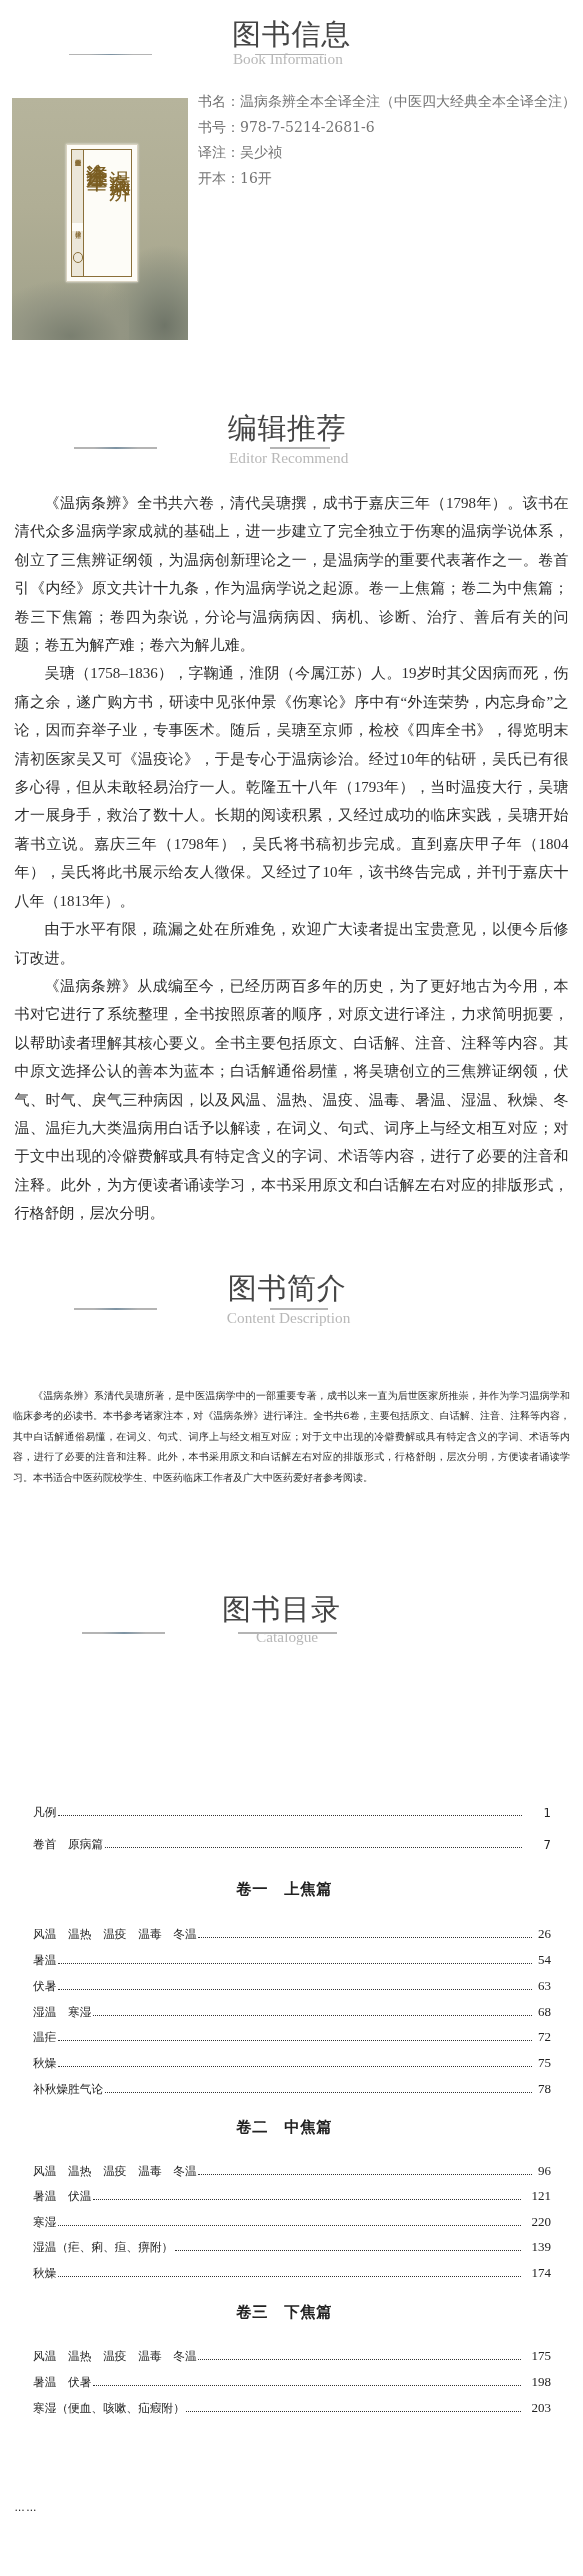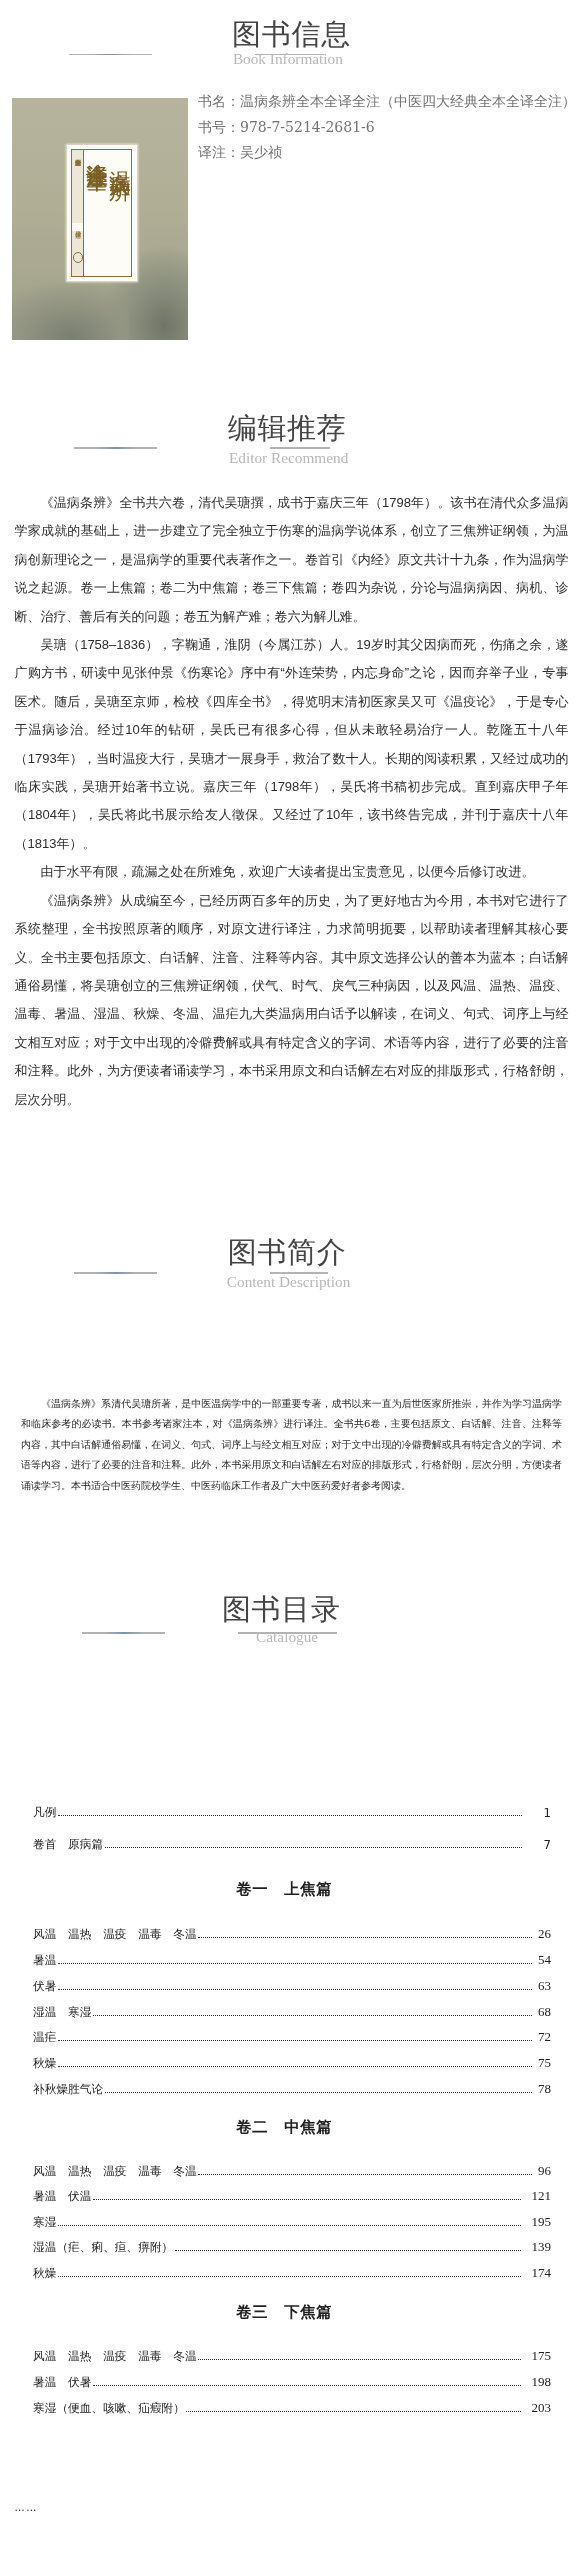--- a/index.html
+++ b/index.html
@@ -37,27 +37,27 @@
   .cover .title-col { position: absolute; top: 2.9px; writing-mode: vertical-rl; font-family: "DejaVu Serif", serif;
            color: #7b5e22; font-size: 22px; line-height: 25px; }
   .cover .t1 { left: 36px; letter-spacing: 2.9px; }
   .cover .t2 { left: 13px; letter-spacing: -1.5px; }
 
   .info { position: absolute; left: 198px; top: 89px; width: 379px; font-family: "DejaVu Serif", serif;
           font-size: 14px; line-height: 25.5px; color: #737373; }
   .info .row { white-space: normal; }
 
   
-  .para-block { position: absolute; left: 14.6px; width: 554px; font-family: Liberation Sans, sans-serif;
-                color: #2e2e2e; font-size: 13px; line-height: 28.4px; text-align: justify; }
+  .para-block { position: absolute; left: 14.6px; width: 554px; font-family: Liberation Serif, serif;
+                color: #2e2e2e; font-size: 15px; line-height: 28.4px; text-align: justify; }
   .para-block p { margin: 0; text-indent: 2em; }
 
   .desc-block { position: absolute; left: 13px; width: 557px; font-family: "DejaVu Serif", serif;
                 color: #2a2a2a; font-size: 10px; line-height: 20.4px; text-align: justify; }
-  .desc-block p { margin: 8px; text-indent: 2em; }
+  .desc-block p { margin: 0; text-indent: 2em; }
 
   
   .toc { position: absolute; left: 33px; width: 518px; font-family: "DejaVu Serif", serif; color: #222; }
   .toc-row { position: absolute; left: 0; width: 518px; height: 22px; display: flex; align-items: flex-end; font-size: 11.7px; }
   .toc-row .t { white-space: pre; background: #fff; padding-right: 1.5px; }
   .toc-row .dots { flex: 1; border-bottom: 1.5px dotted #333; margin-bottom: 4.4px; height: 0; }
   .toc-row .p { padding-left: 2.9px; min-width: 16px; text-align: right; font-family: "Liberation Serif", serif; font-size: 13px; }
   .toc-row.sans { font-family: "DejaVu Sans", sans-serif; }
   .toc-row.sans .p { font-family: "DejaVu Sans", sans-serif; font-size: 11.7px; padding-left: 13px; }
   .toc-row.sans .dots { margin-right: 0; }
@@ -89,37 +89,38 @@
       <div class="title-col t1">温病条辨</div>
       <div class="title-col t2">全本全译全注</div>
     </div>
   </div>
 </div>
 
 <div class="info">
   <div class="row"><span>书名：</span><span>温病条辨全本全译全注（中医四大经典全本全译全注）</span></div>
   <div class="row"><span>书号：</span><span>978-7-5214-2681-6</span></div>
   <div class="row"><span>译注：</span><span>吴少祯</span></div>
+  <div class="row"><span>开本：</span><span>16开</span></div>
 </div>
 
 <div class="sec-head" style="top:408px;">
   <div class="cn" style="top:0px; left:-4.4px;">编辑推荐</div>
   <div class="line-l" style="left:74px; top:39px; width:83px;"></div>
   <div class="line-r" style="left:270px; top:39px; width:60px;"></div>
   <div class="en" style="top:41px; left:-2.9px;">Editor Recommend</div>
 </div>
 
 <div class="para-block" style="top:489px;">
   <p>《温病条辨》全书共六卷，清代吴瑭撰，成书于嘉庆三年（1798年）。该书在清代众多温病学家成就的基础上，进一步建立了完全独立于伤寒的温病学说体系，创立了三焦辨证纲领，为温病创新理论之一，是温病学的重要代表著作之一。卷首引《内经》原文共计十九条，作为温病学说之起源。卷一上焦篇；卷二为中焦篇；卷三下焦篇；卷四为杂说，分论与温病病因、病机、诊断、治疗、善后有关的问题；卷五为解产难；卷六为解儿难。</p>
   <p>吴瑭（1758–1836），字鞠通，淮阴（今属江苏）人。19岁时其父因病而死，伤痛之余，遂广购方书，研读中见张仲景《伤寒论》序中有“外连荣势，内忘身命”之论，因而弃举子业，专事医术。随后，吴瑭至京师，检校《四库全书》，得览明末清初医家吴又可《温疫论》，于是专心于温病诊治。经过10年的钻研，吴氏已有很多心得，但从未敢轻易治疗一人。乾隆五十八年（1793年），当时温疫大行，吴瑭才一展身手，救治了数十人。长期的阅读积累，又经过成功的临床实践，吴瑭开始著书立说。嘉庆三年（1798年），吴氏将书稿初步完成。直到嘉庆甲子年（1804年），吴氏将此书展示给友人徵保。又经过了10年，该书终告完成，并刊于嘉庆十八年（1813年）。</p>
   <p>由于水平有限，疏漏之处在所难免，欢迎广大读者提出宝贵意见，以便今后修订改进。</p>
   <p>《温病条辨》从成编至今，已经历两百多年的历史，为了更好地古为今用，本书对它进行了系统整理，全书按照原著的顺序，对原文进行译注，力求简明扼要，以帮助读者理解其核心要义。全书主要包括原文、白话解、注音、注释等内容。其中原文选择公认的善本为蓝本；白话解通俗易懂，将吴瑭创立的三焦辨证纲领，伏气、时气、戾气三种病因，以及风温、温热、温疫、温毒、暑温、湿温、秋燥、冬温、温疟九大类温病用白话予以解读，在词义、句式、词序上与经文相互对应；对于文中出现的冷僻费解或具有特定含义的字词、术语等内容，进行了必要的注音和注释。此外，为方便读者诵读学习，本书采用原文和白话解左右对应的排版形式，行格舒朗，层次分明。</p>
 </div>
 
-<div class="sec-head" style="top:1232px;text-decoration:underline;">
+<div class="sec-head" style="top:1268px;text-decoration:underline;">
   <div class="cn" style="top:0px; left:-4.4px;">图书简介</div>
   <div class="line-l" style="left:74px; top:40px; width:83px;"></div>
   <div class="line-r" style="left:270px; top:40px; width:58px;"></div>
   <div class="en" style="top:41px; left:-2.9px;">Content Description</div>
 </div>
 
 <div class="desc-block" style="top:1386px;">
   <p>《温病条辨》系清代吴瑭所著，是中医温病学中的一部重要专著，成书以来一直为后世医家所推崇，并作为学习温病学和临床参考的必读书。本书参考诸家注本，对《温病条辨》进行译注。全书共6卷，主要包括原文、白话解、注音、注释等内容，其中白话解通俗易懂，在词义、句式、词序上与经文相互对应；对于文中出现的冷僻费解或具有特定含义的字词、术语等内容，进行了必要的注音和注释。此外，本书采用原文和白话解左右对应的排版形式，行格舒朗，层次分明，方便读者诵读学习。本书适合中医药院校学生、中医药临床工作者及广大中医药爱好者参考阅读。</p>
 </div>
 
@@ -191,21 +192,21 @@
       <span class="p">96</span>
     </div>
   <div class="toc-row gap" style="top:2182px;">
       <span class="t">暑温　伏温</span>
       <span class="dots"></span>
       <span class="p">121</span>
     </div>
   <div class="toc-row gap" style="top:2208px;">
       <span class="t">寒湿</span>
       <span class="dots"></span>
-      <span class="p">195</span>
+      <span class="p">220</span>
     </div>
   <div class="toc-row gap" style="top:2233px;">
       <span class="t">湿温（疟、痢、疸、痹附）</span>
       <span class="dots"></span>
       <span class="p">139</span>
     </div>
   <div class="toc-row gap" style="top:2259px;">
       <span class="t">秋燥</span>
       <span class="dots"></span>
       <span class="p">174</span>

